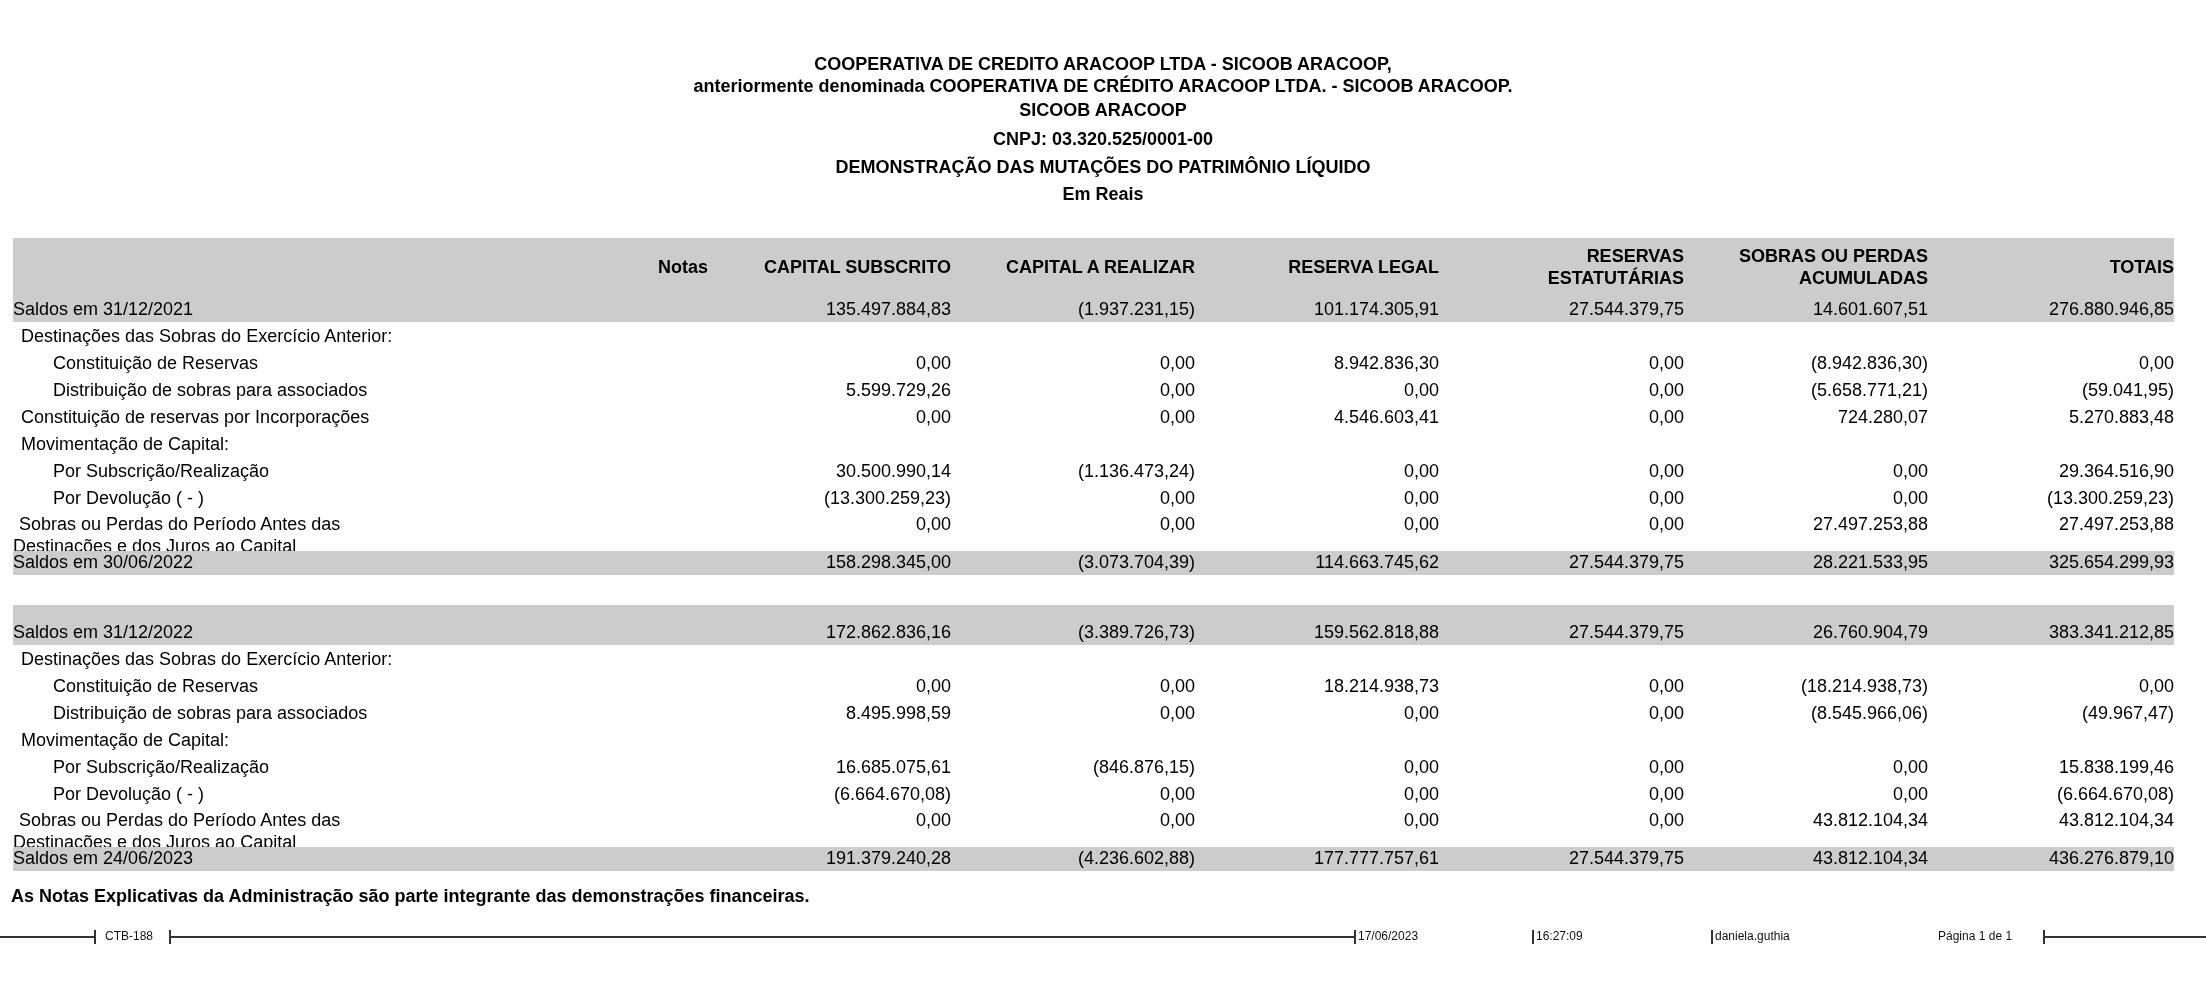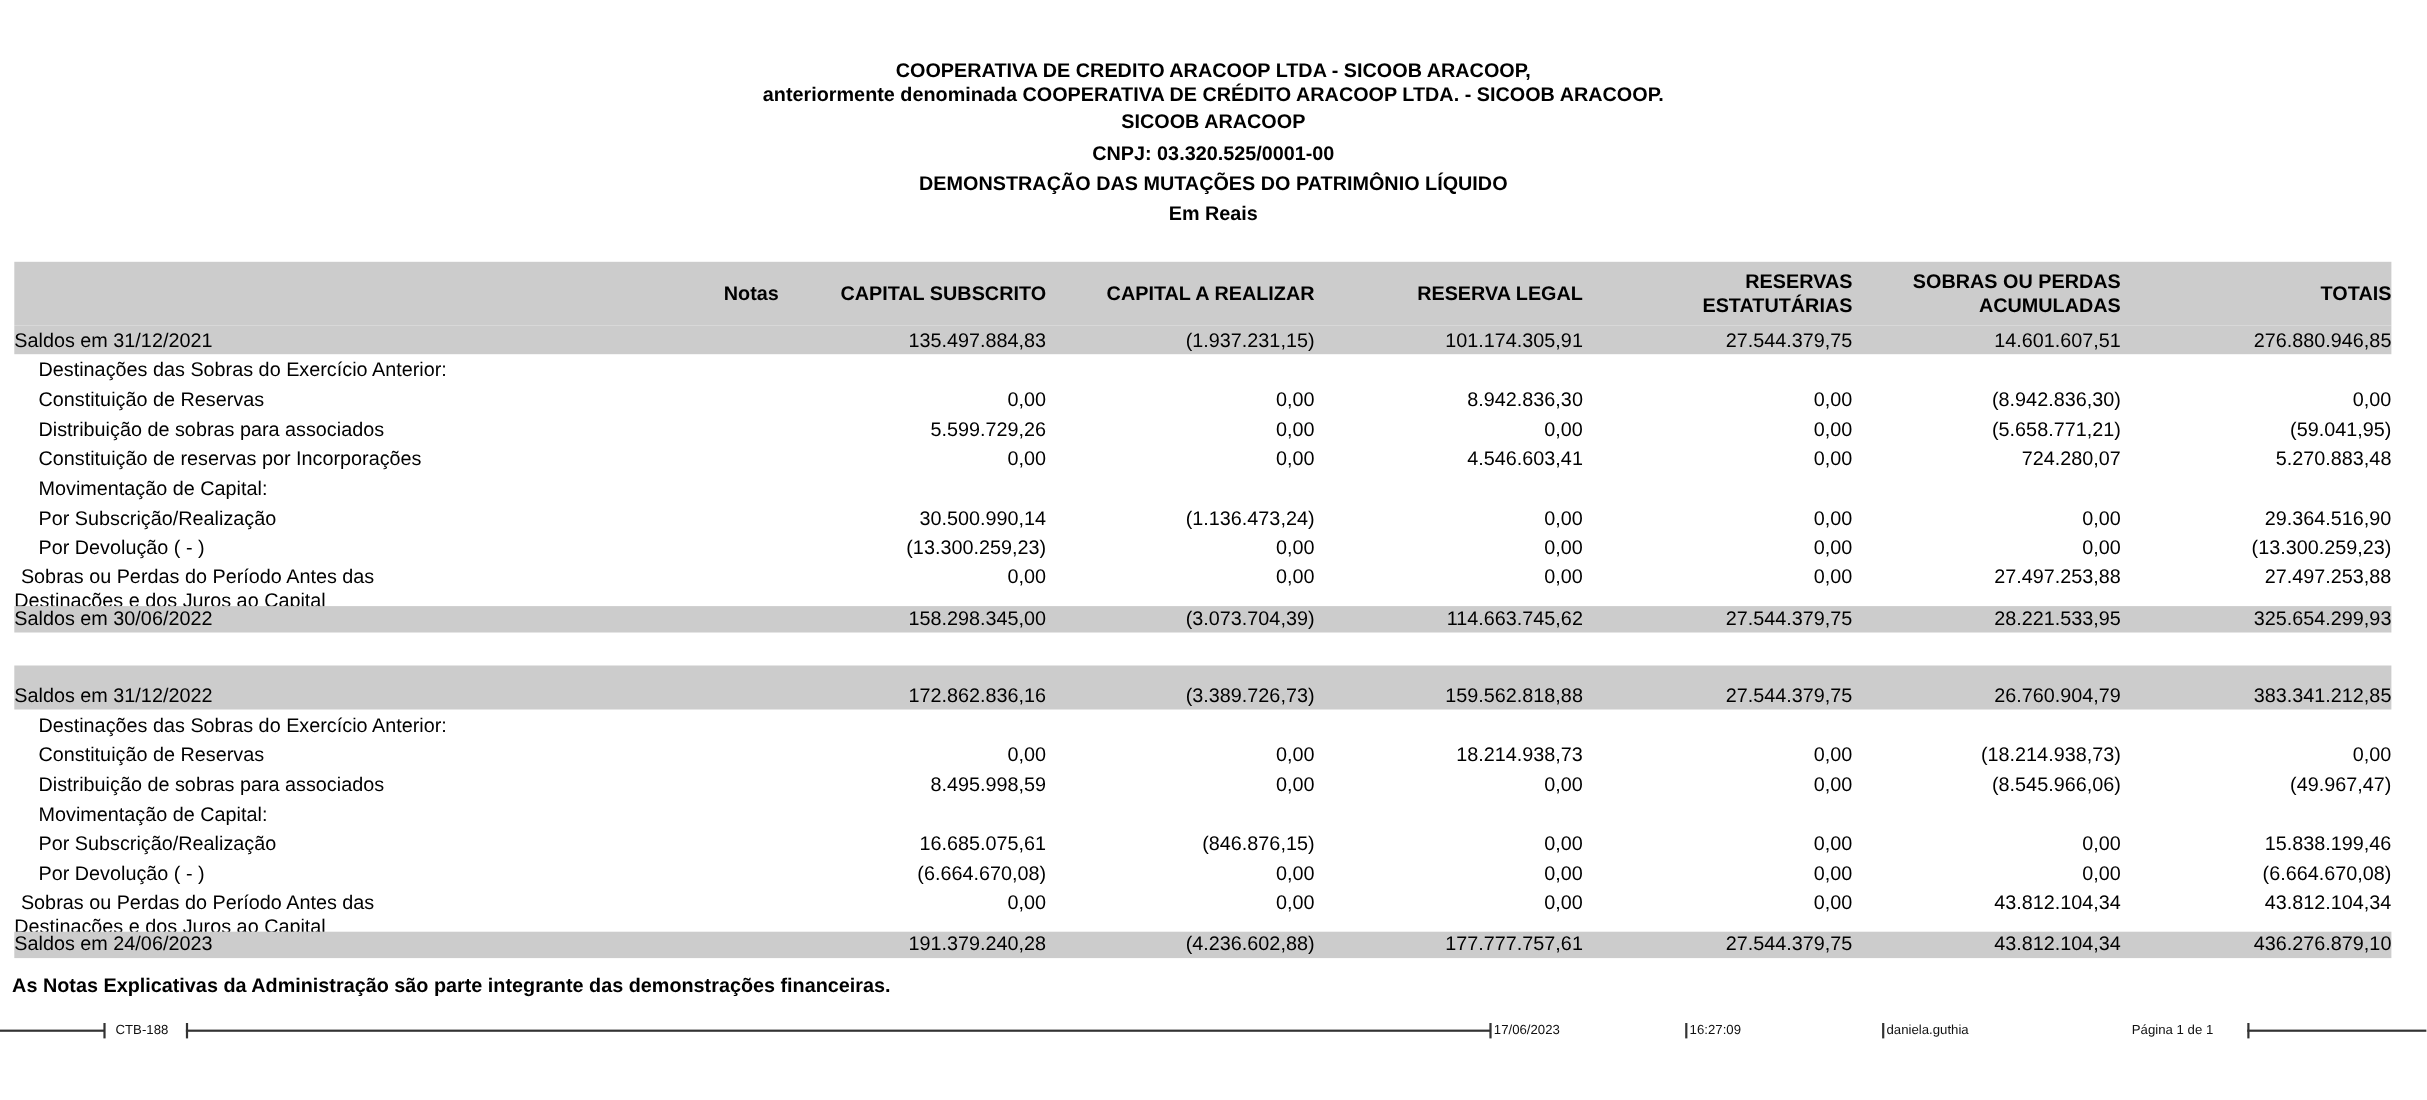--- a/index.html
+++ b/index.html
@@ -10,22 +10,22 @@
   .hdr { position: absolute; left: 0; width: 2206px; text-align: center; font-weight: bold; font-size: 18px; line-height: 22px; }
   .tbl { position: absolute; left: 13px; top: 226px; width: 2161px; margin-top: 12px; }
   .row { position: relative; height: 27px; display: flex; align-items: flex-end; }
   .row.shade { background: #cccccc; }
   .row.head { height: 58px; background: #cccccc; align-items: center; }
   .row.gap { height: 27px; }
   .row.tall { height: 36px; align-items: flex-start; }
   .cell { position: absolute; text-align: right; font-size: 18px; line-height: 22px; white-space: nowrap; }
   .lbl { position: absolute; left: 0; font-size: 18px; line-height: 22px; white-space: nowrap; text-align: left; }
   .b { font-weight: normal; }
-  .ind1 { left: 22px; }
-  .ind2 { left: 22px; }
+  .ind1 { left: 8px; }
+  .ind2 { left: 40px; }
   .row .cell, .row .lbl { bottom: 2px; }
   .row.head .cell { bottom: auto; top: 50%; transform: translateY(-50%); font-weight: bold; }
   .row.tall .lbl { top: 0; bottom: auto; }
   .row.tall .cell { top: 0; bottom: auto; }
   .c-notas { right: 1466px; }
   .c1 { right: 1223px; }
   .c2 { right: 979px; }
   .c3 { right: 735px; }
   .c4 { right: 490px; }
   .c5 { right: 246px; }

